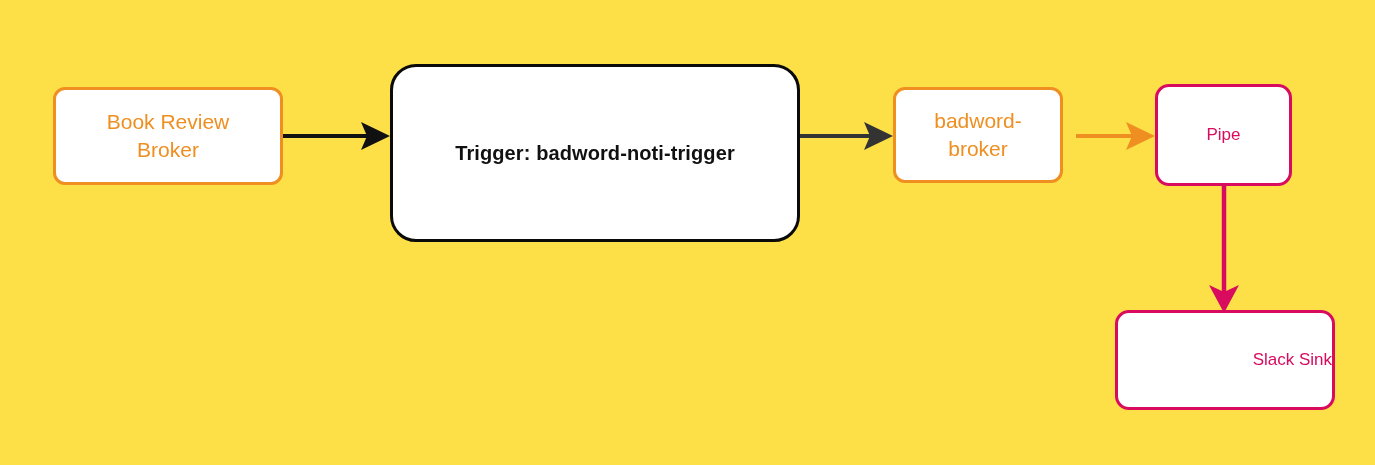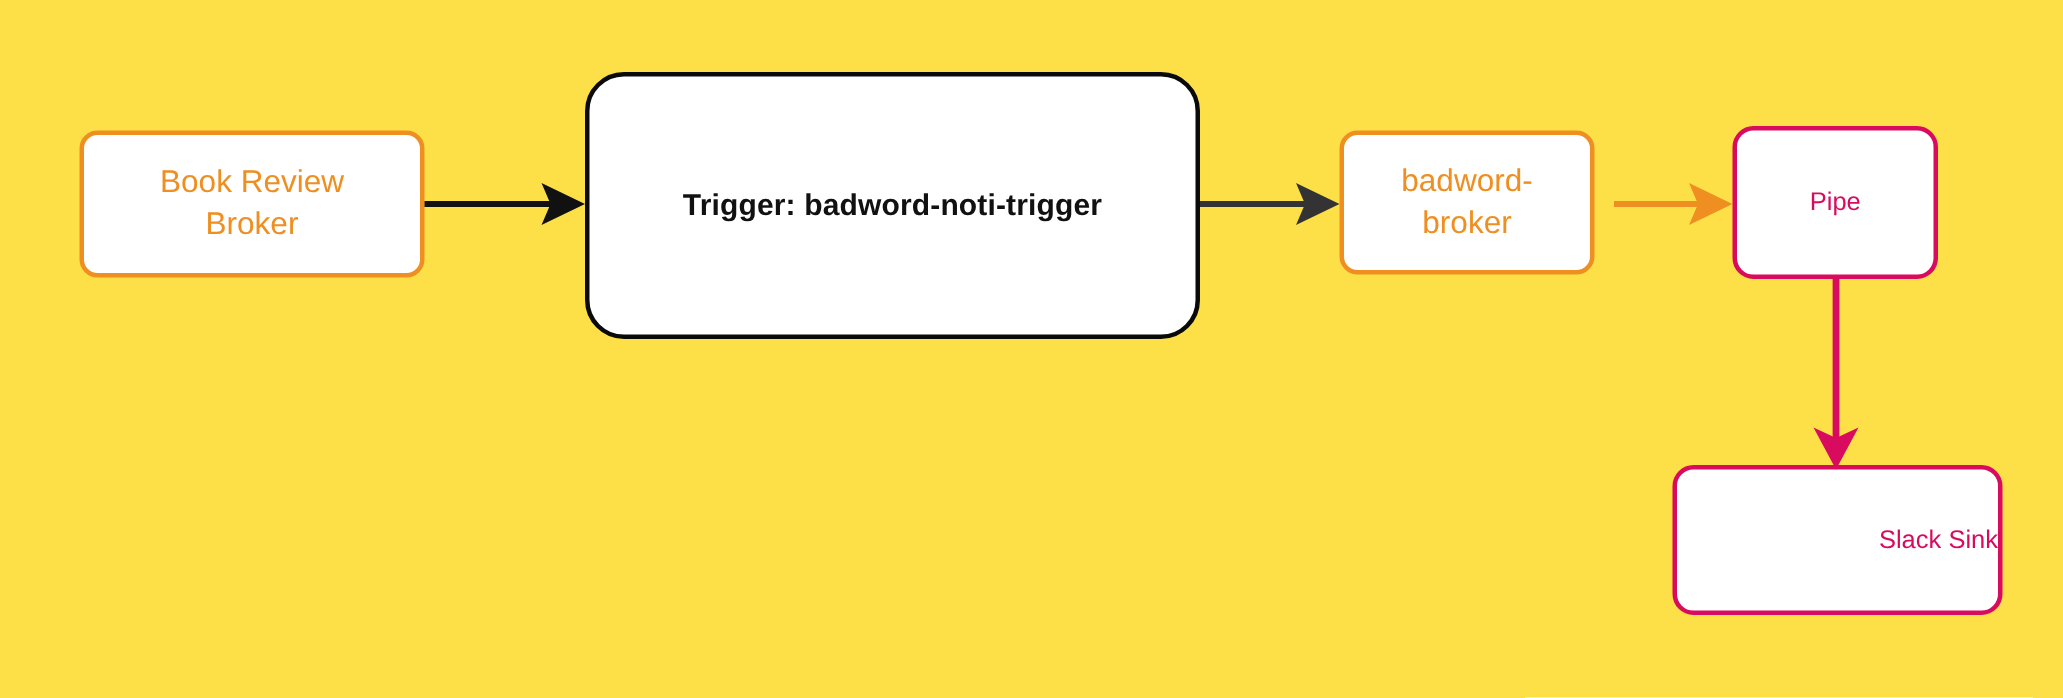--- a/index.html
+++ b/index.html
@@ -48,21 +48,21 @@
   }
   .node-black .line {
     white-space: nowrap;
     letter-spacing: 0.1px;
   }
   .b { font-weight: 700; }
   .r { font-weight: 400; }
 
   
   #node-book-review-broker { left: 53px;  top: 87px;  width: 230px; height: 98px; }
-  #node-trigger           { left: 390px; top: 48px;  width: 410px; height: 178px; }
+  #node-trigger           { left: 390px; top: 64px;  width: 410px; height: 178px; }
   #node-badword-broker    { left: 893px; top: 87px;  width: 170px; height: 96px; }
   #node-pipe              { left: 1155px; top: 84px; width: 137px; height: 102px; }
   #node-slack-sink        { left: 1115px; top: 310px; width: 220px; height: 100px; justify-content: flex-end; }
 
   .edge {
     position: absolute;
     overflow: visible;
   }
   #edge-broker-to-trigger { left: 283px; top: 116px; width: 110px; height: 40px; }
   #edge-trigger-to-badword { left: 800px; top: 116px; width: 96px; height: 40px; }

